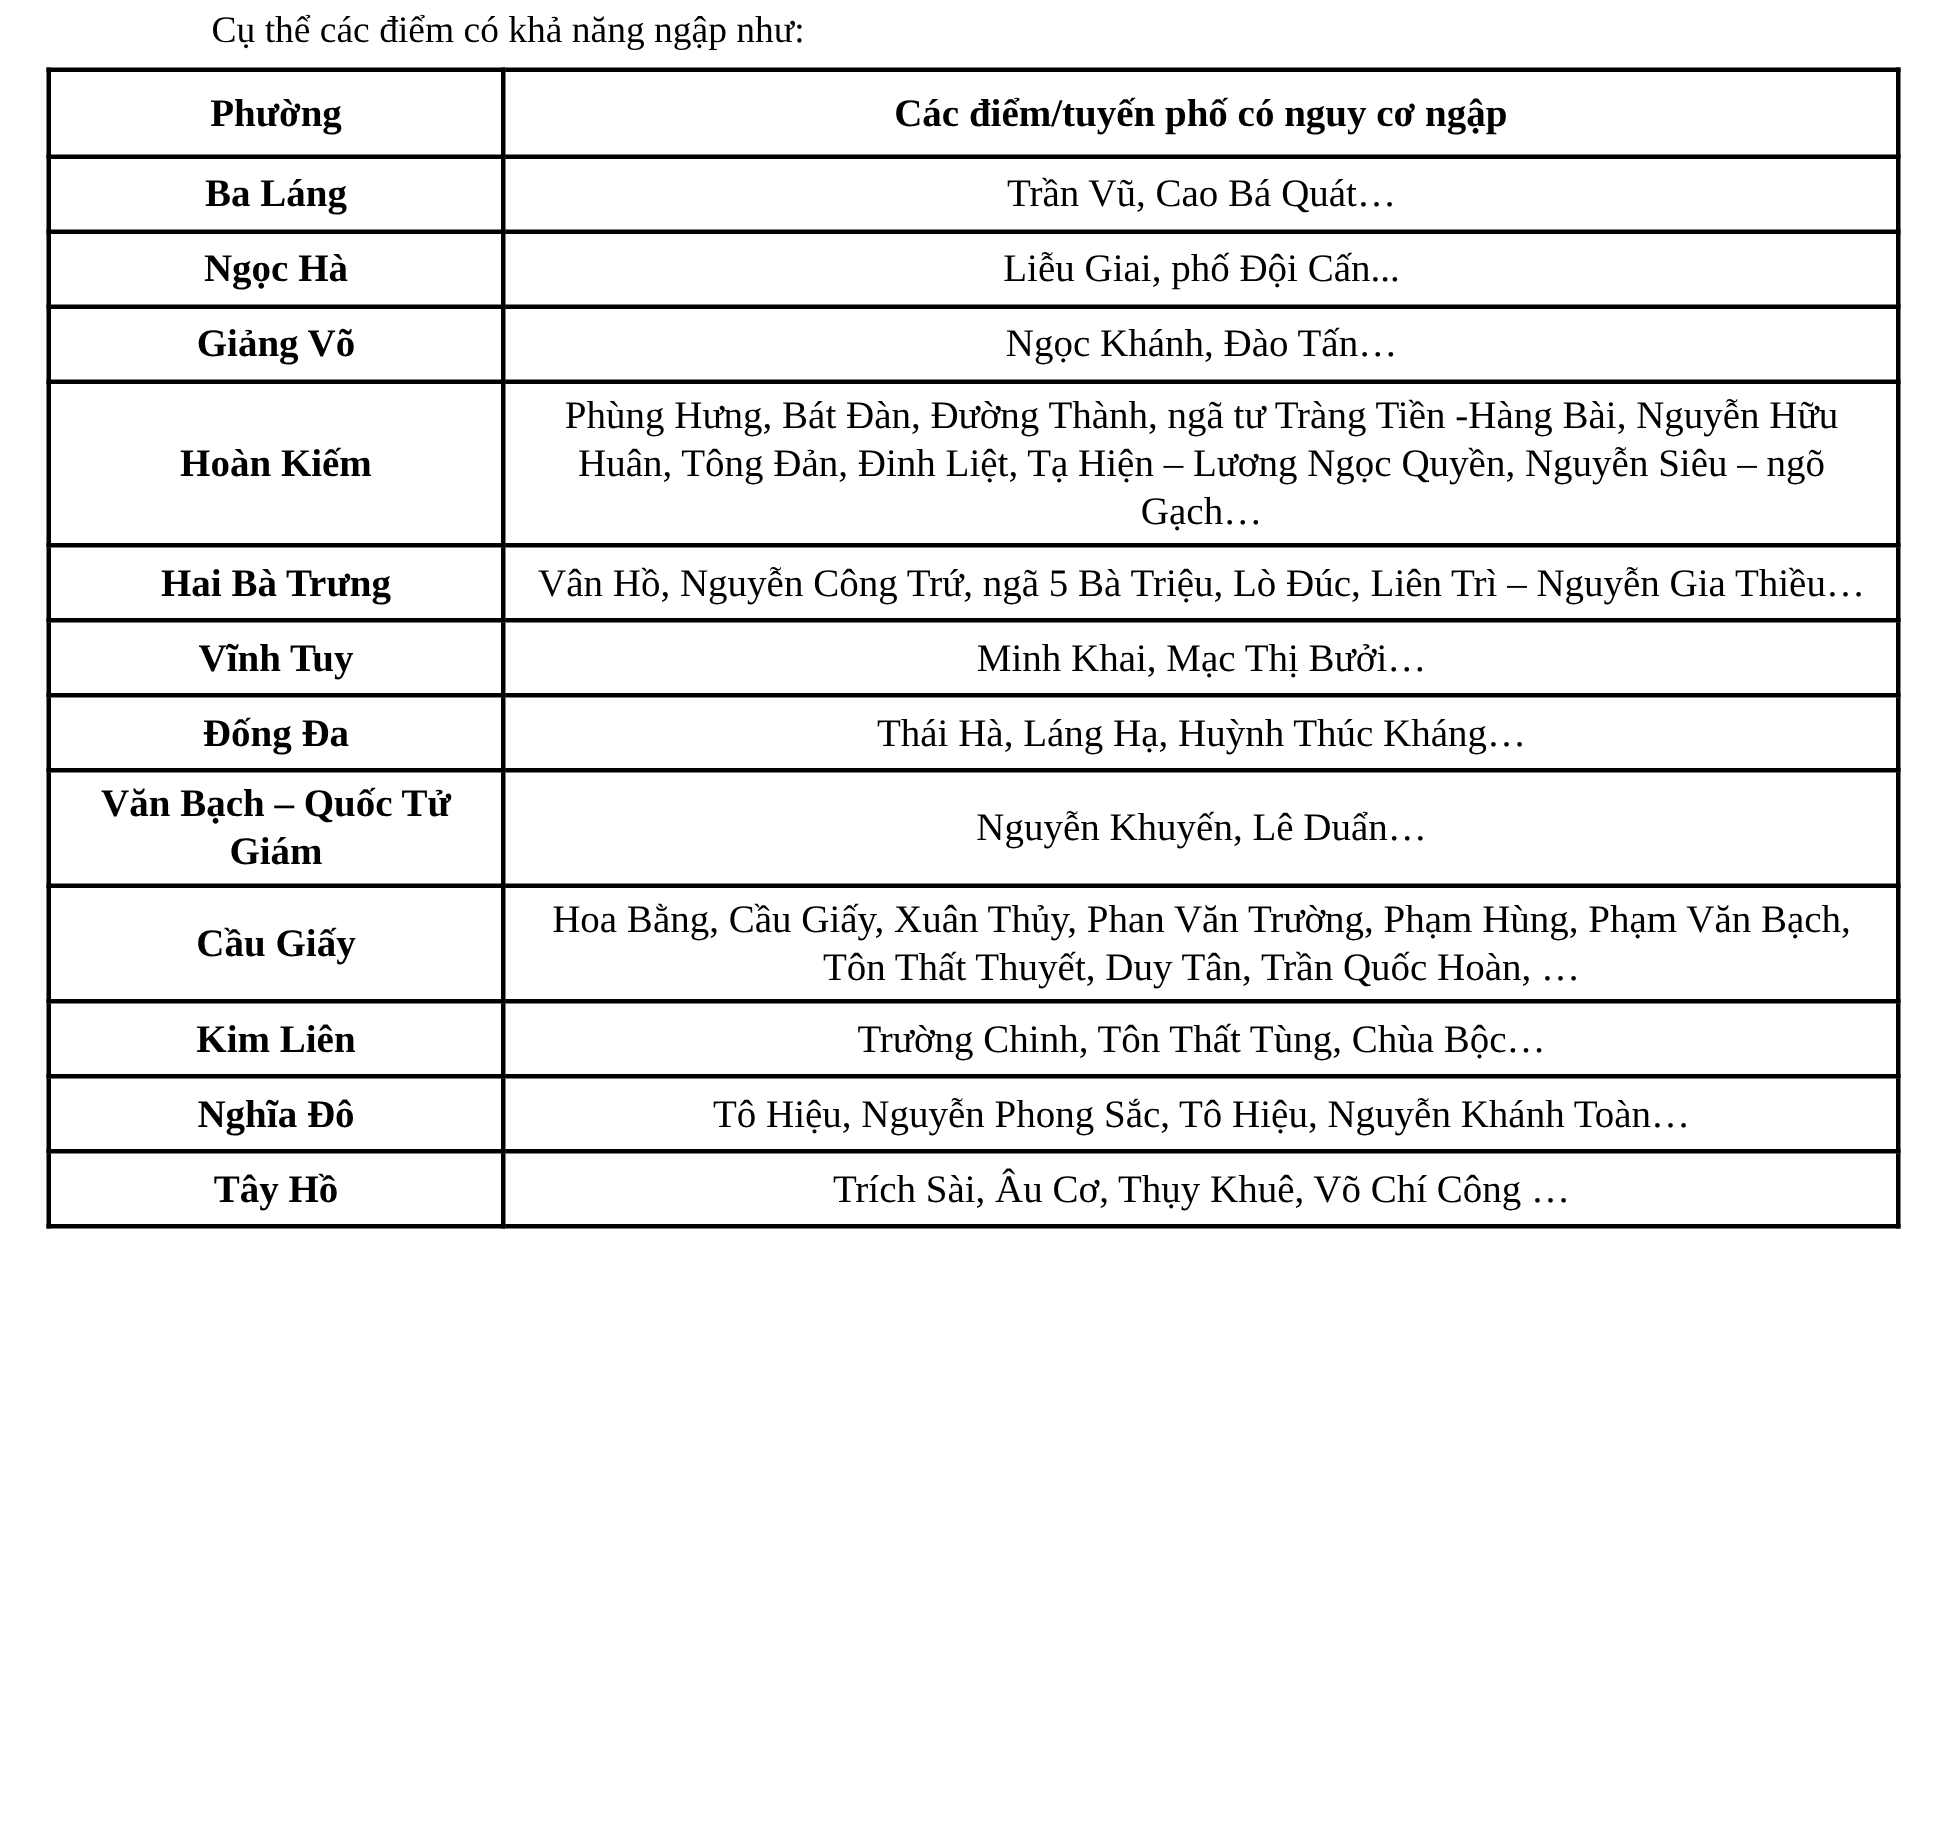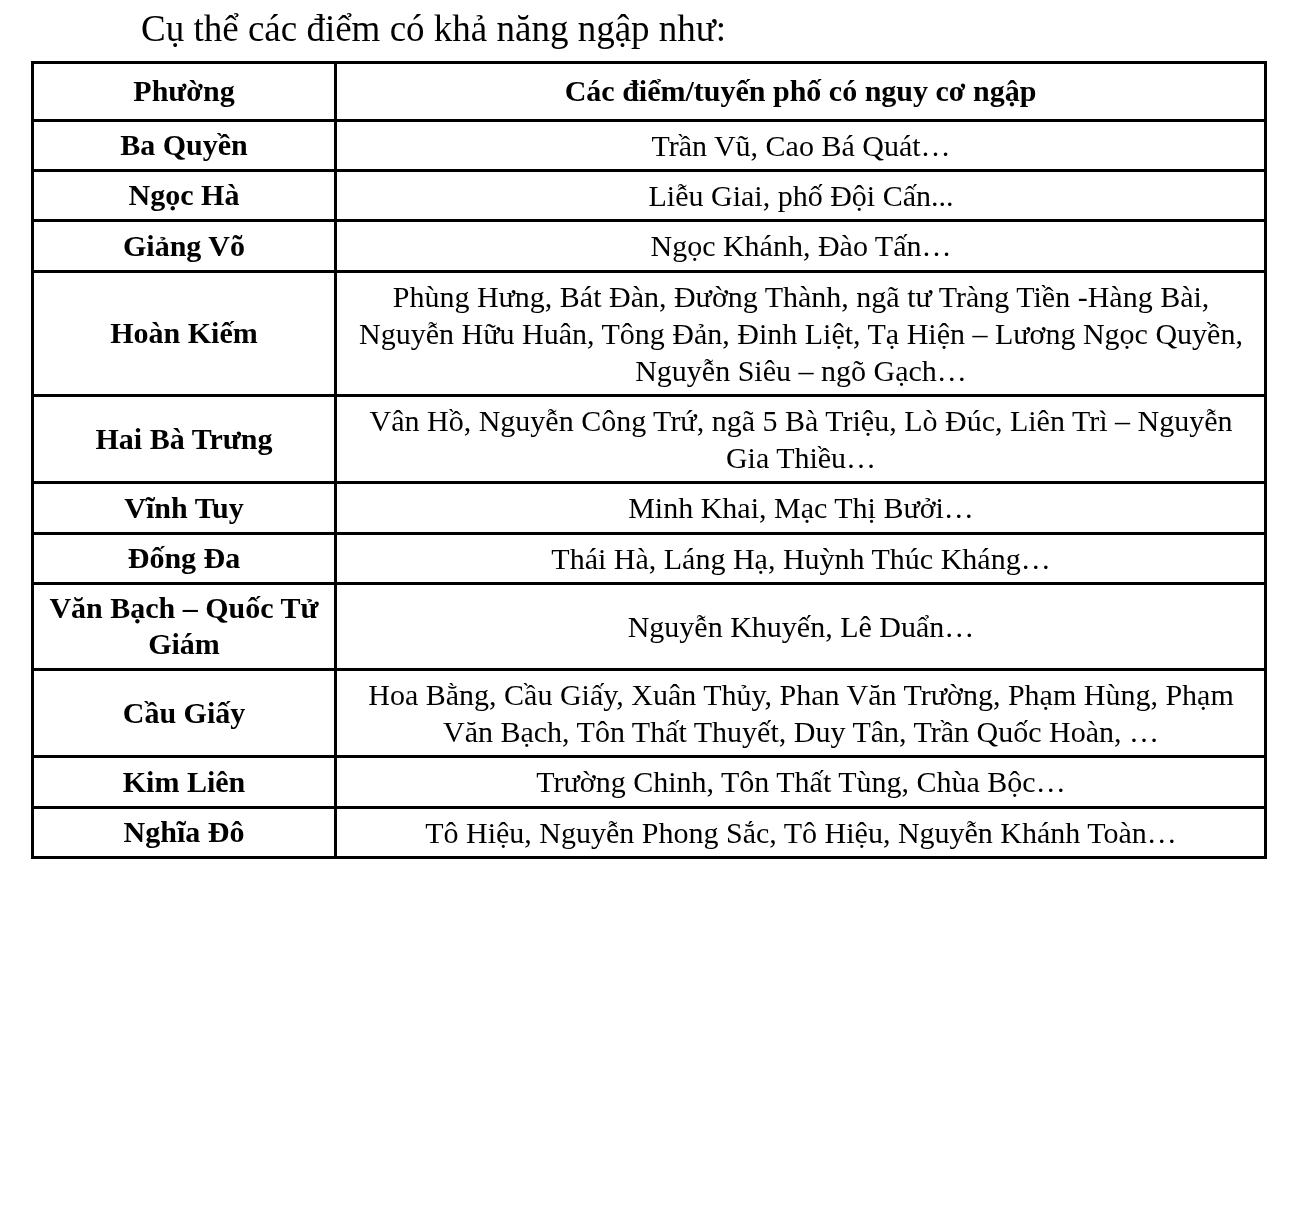--- a/index.html
+++ b/index.html
@@ -11,38 +11,38 @@
   }
   .page {
     width: 1296px;
     height: 1220px;
     box-sizing: border-box;
     padding: 4px 0 0 31px;
     background: #ffffff;
     overflow: hidden;
   }
   .doc-title {
-    font-size: 37px;
+    font-size: 25px;
     line-height: 1.35;
     padding-left: 110px;
     margin-bottom: 7px;
     white-space: nowrap;
   }
   table.flood-table {
     border-collapse: collapse;
     table-layout: fixed;
     width: 1233px;
   }
   table.flood-table col.c-ward    { width: 303px; }
   table.flood-table col.c-streets { width: 930px; }
   table.flood-table th,
   table.flood-table td {
     border: 3px solid #000000;
     box-sizing: border-box;
-    font-size: 30px;
+    font-size: 26px;
   }
   table.flood-table th {
     font-weight: bold;
     text-align: center;
     vertical-align: middle;
     height: 58px;
     padding: 4px 6px;
     line-height: 1.2;
   }
   td.ward-cell {
@@ -74,21 +74,21 @@
       <col class="c-streets">
     </colgroup>
     <thead>
       <tr>
         <th>Phường</th>
         <th>Các điểm/tuyến phố có nguy cơ ngập</th>
       </tr>
     </thead>
     <tbody>
       <tr>
-        <td class="ward-cell">Ba Quyền</td>
+        <td class="ward-cell">Ba Láng</td>
         <td class="streets-cell">Trần Vũ, Cao Bá Quát…</td>
       </tr>
       <tr>
         <td class="ward-cell">Ngọc Hà</td>
         <td class="streets-cell">Liễu Giai, phố Đội Cấn...</td>
       </tr>
       <tr>
         <td class="ward-cell">Giảng Võ</td>
         <td class="streets-cell">Ngọc Khánh, Đào Tấn…</td>
       </tr>
@@ -117,16 +117,20 @@
         <td class="streets-cell">Hoa Bằng, Cầu Giấy, Xuân Thủy, Phan Văn Trường, Phạm Hùng, Phạm Văn Bạch, Tôn Thất Thuyết, Duy Tân, Trần Quốc Hoàn, …</td>
       </tr>
       <tr>
         <td class="ward-cell">Kim Liên</td>
         <td class="streets-cell">Trường Chinh, Tôn Thất Tùng, Chùa Bộc…</td>
       </tr>
       <tr>
         <td class="ward-cell">Nghĩa Đô</td>
         <td class="streets-cell">Tô Hiệu, Nguyễn Phong Sắc, Tô Hiệu, Nguyễn Khánh Toàn…</td>
       </tr>
+      <tr>
+        <td class="ward-cell">Tây Hồ</td>
+        <td class="streets-cell">Trích Sài, Âu Cơ, Thụy Khuê, Võ Chí Công …</td>
+      </tr>
     </tbody>
   </table>
 
 </div>
 
 </body></html>

